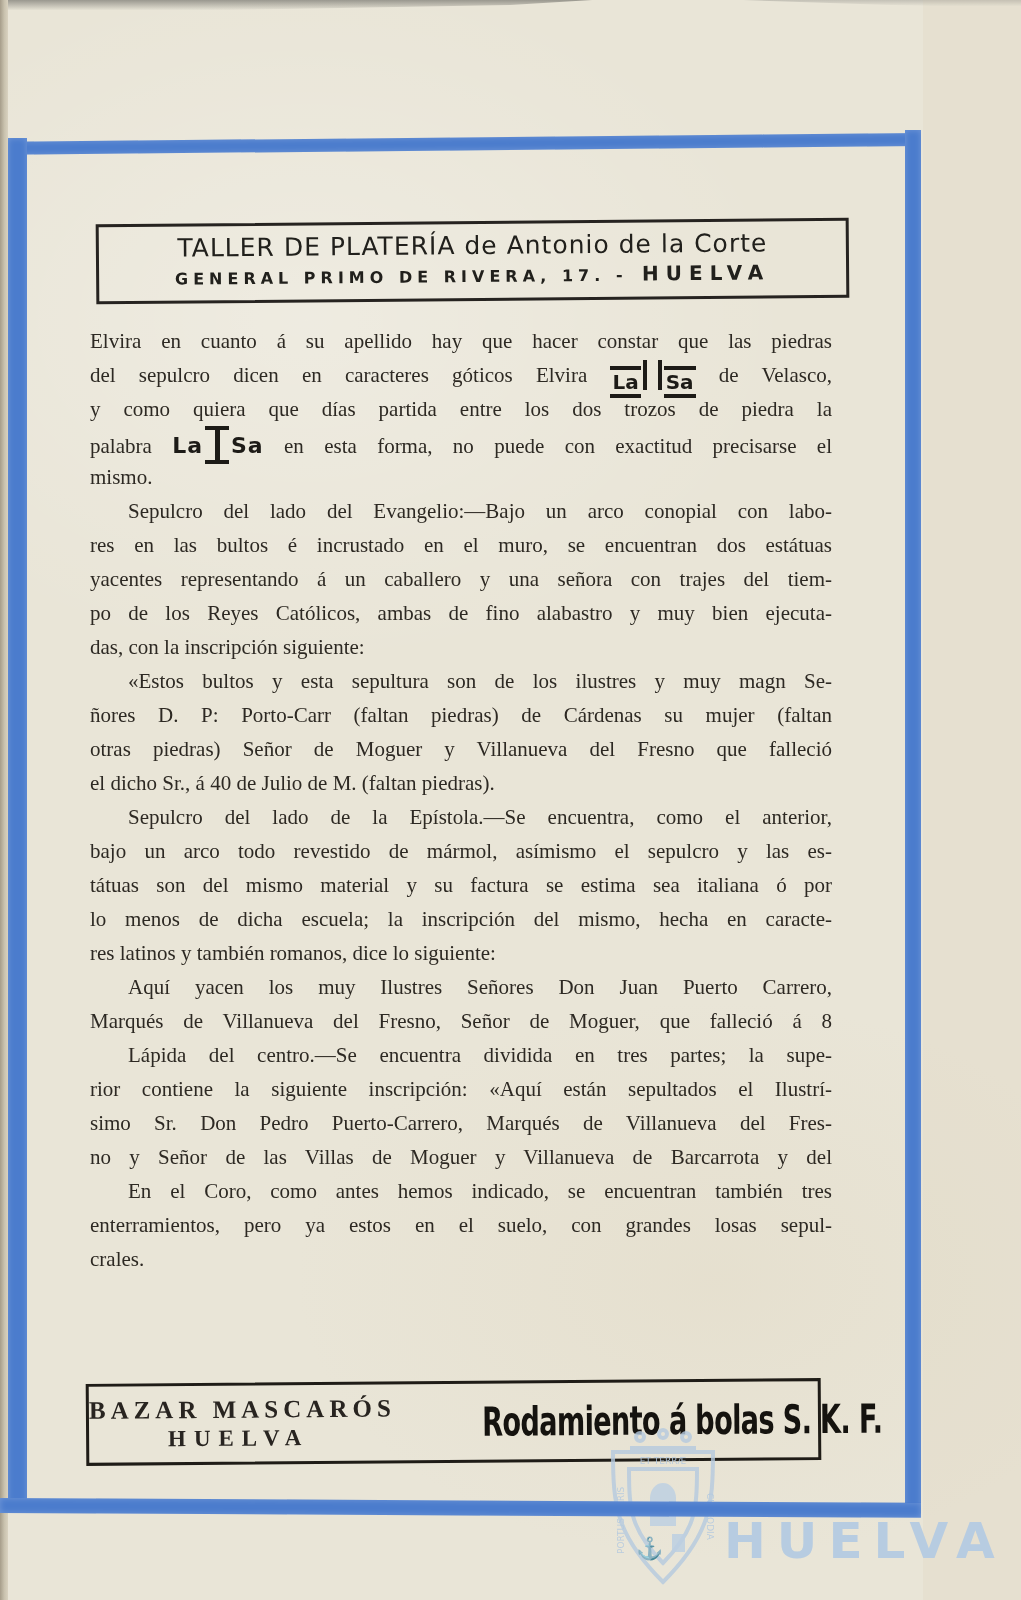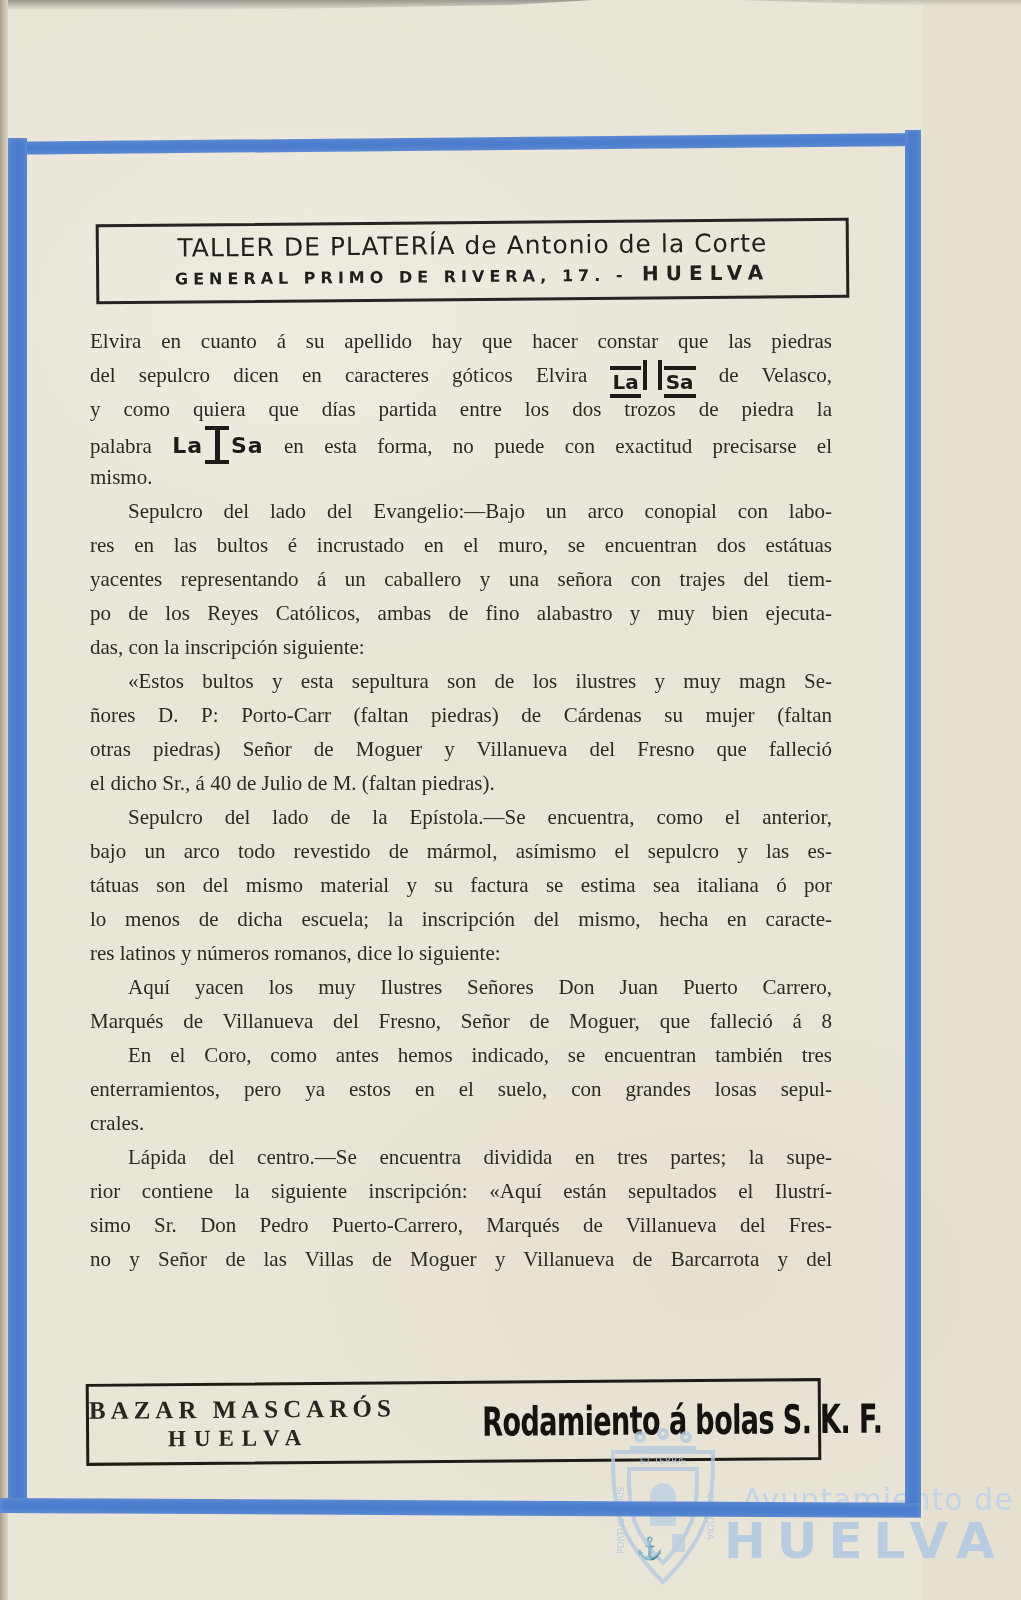--- a/index.html
+++ b/index.html
@@ -118,36 +118,36 @@
         <div class="tline first"><span>«Estos bultos y esta sepultura son de los ilustres y muy magn Se-</span></div>
         <div class="tline"><span>ñores D. P: Porto-Carr (faltan piedras) de Cárdenas su mujer (faltan</span></div>
         <div class="tline"><span>otras piedras) Señor de Moguer y Villanueva del Fresno que falleció</span></div>
         <div class="tline last"><span>el dicho Sr., á 40 de Julio de M. (faltan piedras).</span></div>
       </div>
       <div class="para">
         <div class="tline first"><span>Sepulcro del lado de la Epístola.—Se encuentra, como el anterior,</span></div>
         <div class="tline"><span>bajo un arco todo revestido de mármol, asímismo el sepulcro y las es-</span></div>
         <div class="tline"><span>tátuas son del mismo material y su factura se estima sea italiana ó por</span></div>
         <div class="tline"><span>lo menos de dicha escuela; la inscripción del mismo, hecha en caracte-</span></div>
-        <div class="tline last"><span>res latinos y números romanos, dice lo siguiente:</span></div>
+        <div class="tline last"><span>res latinos y también romanos, dice lo siguiente:</span></div>
       </div>
       <div class="para">
         <div class="tline first"><span>Aquí yacen los muy Ilustres Señores Don Juan Puerto Carrero,</span></div>
         <div class="tline"><span>Marqués de Villanueva del Fresno, Señor de Moguer, que falleció á 8</span></div>
       </div>
       <div class="para">
-        <div class="tline first"><span>En el Coro, como antes hemos indicado, se encuentran también tres</span></div>
-        <div class="tline"><span>enterramientos, pero ya estos en el suelo, con grandes losas sepul-</span></div>
-        <div class="tline last"><span>crales.</span></div>
-      </div>
-      <div class="para">
         <div class="tline first"><span>Lápida del centro.—Se encuentra dividida en tres partes; la supe-</span></div>
         <div class="tline"><span>rior contiene la siguiente inscripción: «Aquí están sepultados el Ilustrí-</span></div>
         <div class="tline"><span>simo Sr. Don Pedro Puerto-Carrero, Marqués de Villanueva del Fres-</span></div>
         <div class="tline"><span>no y Señor de las Villas de Moguer y Villanueva de Barcarrota y del</span></div>
+      </div>
+      <div class="para">
+        <div class="tline first"><span>En el Coro, como antes hemos indicado, se encuentran también tres</span></div>
+        <div class="tline"><span>enterramientos, pero ya estos en el suelo, con grandes losas sepul-</span></div>
+        <div class="tline last"><span>crales.</span></div>
       </div>
     </div>
 
   <div class="footer-ads">
     <div class="fa-left">
       <div class="fa-l1">BAZAR MASCARÓS</div>
       <div class="fa-l2">HUELVA</div>
     </div>
     <div class="fa-divider"></div>
     <div class="fa-right">
@@ -169,17 +169,16 @@
         <path d="M52,98 v-28 a13,15 0 0 1 26,0 v28 z"></path>
         <rect x="74" y="106" width="13" height="18"></rect>
       </g>
       <text x="38" y="128" font-size="22" fill="#b5cadf" opacity="0.9">⚓</text>
       <g fill="#b5cadf" font-family="DejaVu Sans, sans-serif" font-size="9" opacity="0.9">
         <text x="65" y="36" text-anchor="middle">ET TERRÆ</text>
         <text transform="translate(26,126) rotate(-90)">PORTUS MARIS</text>
         <text transform="translate(109,65) rotate(90)">CUSTODIA</text>
       </g>
     </svg>
-    <div class="wm-line1">Ayuntamiento de</div>
     <div class="wm-line2">HUELVA</div>
   </div>
 
 </div>
 
 </body></html>

